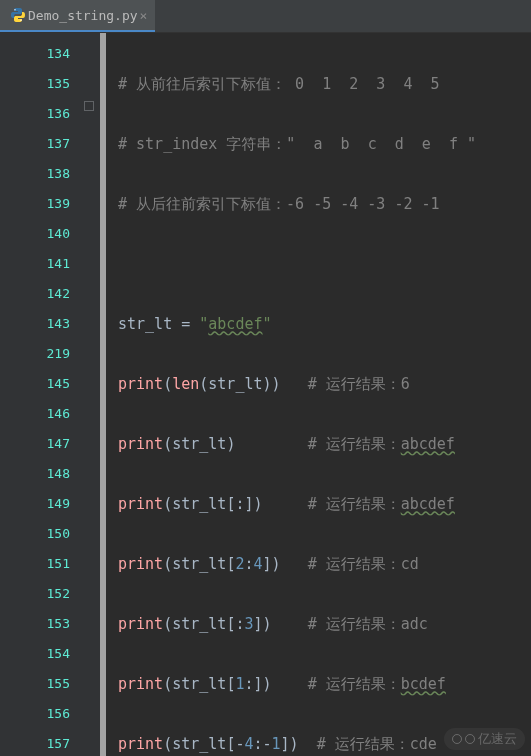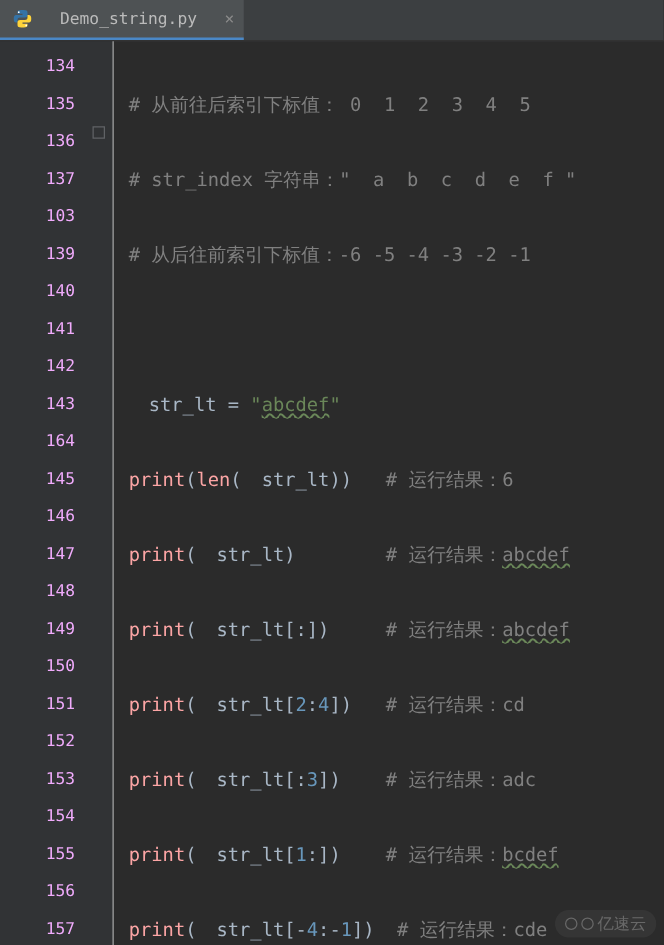--- a/index.html
+++ b/index.html
@@ -19,44 +19,44 @@
     display: flex;
     align-items: stretch;
     border-bottom: 1px solid #323232;
   }
   .tab {
     display: flex;
     align-items: center;
     padding: 0 8px 0 10px;
     background: #4e5254;
     border-bottom: 2px solid #4a88c7;
-    gap: 22px;
+    gap: 2px;
     font-size: 13px;
     color: #bbbbbb;
   }
   .tab-icon {
     width: 16px; height: 16px;
     display: inline-flex;
     align-items: center; justify-content: center;
   }
   .close-x { color: #8a8a8a; font-size: 13px; }
   .editor {
     display: flex;
     height: calc(100% - 33px);
   }
   .gutter {
-    width: 91px;
+    width: 106px;
     background: #313335;
     text-align: right;
     padding: 6px 30px 0 0;
-    color: #f0abfc;
+    color: #5eead4;
     font-size: 13px;
     line-height: 30px;
     user-select: none;
-    border-right: 1px solid #a3a3a3;
+    border-right: 6px solid #a3a3a3;
     position: relative;
   }
   .gutter-indicator {
     position: absolute;
     right: 6px;
     top: 68px;
     width: 10px; height: 10px;
     border: 1px solid #606366;
     background: #313335;
   }
@@ -64,21 +64,21 @@
     flex: 1;
     padding: 6px 10px 0 12px;
     line-height: 30px;
     white-space: pre;
     overflow: hidden;
   }
   .c  { color: #808080; }  
   .s  { color: #6a8759; }  
   .n  { color: #6897bb; }  
   .k  { color: #fca5a5; }  
-  .id { color: #a9b7c6; margin-left: 16px; }  
+  .id { color: #a9b7c6; }  
   .u  { text-decoration: underline wavy #6a8759; text-decoration-skip-ink: none; }
   .ln { display: block; height: 30px; }
   .watermark {
     position: absolute;
     right: 6px; bottom: 6px;
     font-size: 13px;
     color: rgba(200,200,200,0.35);
     background: rgba(255,255,255,0.05);
     padding: 2px 8px;
     border-radius: 12px;
@@ -108,27 +108,27 @@
 </div>
 
 <div class="editor">
   <div class="gutter">
     <div class="gutter-indicator"></div>
     <div id="gutter-lines">
         <div>134</div>
         <div>135</div>
         <div>136</div>
         <div>137</div>
-        <div>103</div>
+        <div>138</div>
         <div>139</div>
         <div>140</div>
         <div>141</div>
         <div>142</div>
         <div>143</div>
-        <div>164</div>
+        <div>219</div>
         <div>145</div>
         <div>146</div>
         <div>147</div>
         <div>148</div>
         <div>149</div>
         <div>150</div>
         <div>151</div>
         <div>152</div>
         <div>153</div>
         <div>154</div>

